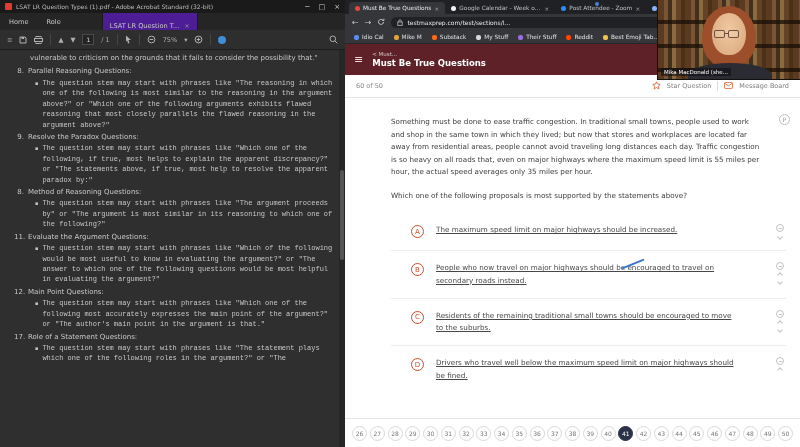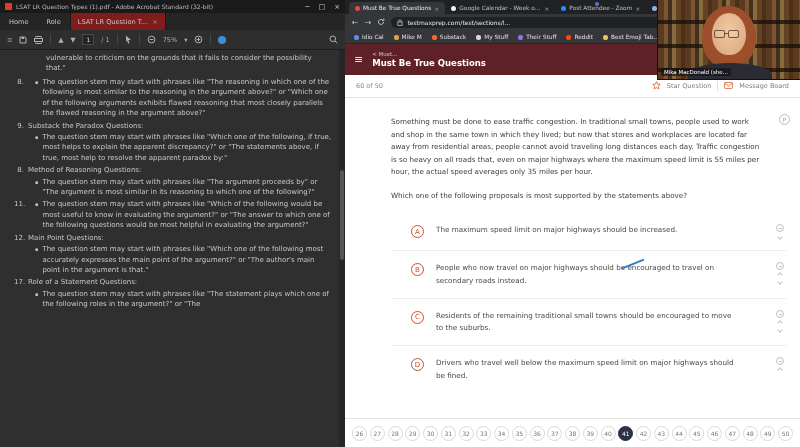--- a/index.html
+++ b/index.html
@@ -10,40 +10,40 @@
   
   .acrobat { position:absolute; left:0; top:0; width:345px; height:447px; background:#2f2f2f; overflow:hidden; }
   .ac-titlebar { height:13px; background:#1a1a1a; display:flex; align-items:center; gap:4px; padding:0 5px; }
   .ac-appicon { width:7px; height:7px; background:#e4392e; border-radius:1px; flex:none; }
   .ac-title { flex:1; color:#bdbdbd; font-size:6px; white-space:nowrap; overflow:hidden; }
   .ac-winbtns { display:flex; gap:9px; color:#cfcfcf; font-size:7px; flex:none; }
   .ac-winbtns span { cursor:default; }
 
   .ac-tabsrow { height:17px; background:#252525; display:flex; align-items:stretch; color:#c9c9c9; font-size:6.6px; }
   .ac-menu { display:flex; align-items:center; padding:0 9px; }
-  .ac-doctab { display:flex; align-items:center; gap:5px; background:#7f1d1d; padding:0 7px; border-left:1px solid #1a1a1a; border-right:1px solid #1a1a1a; max-width:130px; }
+  .ac-doctab { display:flex; align-items:flex-end; gap:5px; background:#4c1d95; padding:0 7px; border-left:1px solid #1a1a1a; border-right:1px solid #1a1a1a; max-width:130px;margin-left:32px; }
   .ac-doctab .lbl { white-space:nowrap; overflow:hidden; text-overflow:ellipsis; }
   .ac-doctab .x { color:#9a9a9a; font-size:6.5px; }
 
   .ac-toolbar { height:20px; background:#2e2e2e; border-bottom:1px solid #1c1c1c; display:flex; align-items:center; gap:7px; padding:0 7px; color:#b0b0b0; font-size:6.5px; }
   .ac-toolbar .sep { width:1px; height:11px; background:#454545; }
   .ac-ico { display:flex; align-items:center; justify-content:center; }
   .ac-pagebox { background:#242424; border:1px solid #4a4a4a; padding:0 3px; font-size:6px; color:#ddd; height:11px; display:flex; align-items:center; }
   .ac-tool-blue { width:8px; height:8px; border-radius:50%; background:#3f8fd6; }
   .ac-toolbar .spacer { flex:1; }
 
   .ac-content { position:absolute; top:50px; bottom:0; left:0; right:0; background:#2f2f2f; color:#c7c7c7; font-size:7px; line-height:1.49; padding:3px 12px 0 14px; overflow:hidden; }
-  .pdf-intro { margin-left:32px; margin-bottom:3px; }
+  .pdf-intro { margin-left:16px; margin-bottom:3px; }
   .pdf-section { display:flex; margin-bottom:2px; }
   .pdf-num { flex:none; width:14px; text-align:right; padding-right:4px; }
   .pdf-sec-body { flex:1; }
   .pdf-heading { margin-bottom:1px; }
   .pdf-bullet-row { display:flex; padding-left:7px; }
   .pdf-bullet { flex:none; padding-right:4px; font-size:5px; line-height:10px; }
-  .pdf-body { flex:1; }
+  .pdf-body { flex:1;font-family:Liberation Mono, monospace; }
   .ac-scrollbar { position:absolute; top:50px; bottom:0; right:0; width:6px; background:#262626; }
   .ac-scrollthumb { position:absolute; top:120px; right:1px; width:4px; height:90px; background:#555; border-radius:2px; }
 
   
   .browser { position:absolute; left:345px; top:0; width:455px; height:447px; background:#fff; overflow:hidden; }
   .tabstrip { height:14px; background:#202124; display:flex; align-items:flex-end; padding-left:4px; }
   .tab { height:12px; display:flex; align-items:center; gap:3px; padding:0 6px; font-size:5.8px; color:#bdc1c6; max-width:110px; border-radius:4px 4px 0 0; flex:0 1 auto; }
   .tab.active { background:#35363a; color:#e8eaed; }
   .tab .fav { width:5px; height:5px; border-radius:50%; flex:none; background:#888; }
   .tab:nth-child(1) .fav { background:#e8453c; }
@@ -89,21 +89,21 @@
   .sub-div { width:1px; height:10px; background:#ddd; }
 
   .qcontent { position:absolute; top:98px; bottom:29px; left:0; right:0; background:#fff; padding:10px 14px 0 46px; overflow:hidden; }
   .passage { margin-top:8px; margin-right:24px; font-size:7.2px; line-height:1.75; color:#3c3c3c; }
   .p-icon { position:absolute; top:16px; right:10px; width:11px; height:11px; border:1px solid #bdbdbd; border-radius:50%; color:#9a9a9a; font-size:6px; display:flex; align-items:center; justify-content:center; }
   .stem { margin-top:11px; margin-right:24px; font-size:7.2px; line-height:1.6; color:#3c3c3c; }
   .answers { margin-top:12px; }
   .answer-row { position:relative; display:flex; align-items:flex-start; gap:12px; padding:11px 0 11px 20px; border-top:1px solid #ececec; }
   .answer-row:first-child { border-top:none; }
   .letter { flex:none; width:13px; height:13px; border:1px solid #c94f2f; color:#c94f2f; border-radius:50%; font-size:7px; display:flex; align-items:center; justify-content:center; margin-top:1px; }
-  .answer-text { width:300px; font-size:7.2px; line-height:1.7; color:#474747; }
+  .answer-text { width:300px; font-size:7.2px; line-height:1.7; color:#474747;text-decoration:underline; }
   .row-icons { margin-left:auto; display:flex; flex-direction:column; align-items:center; gap:3px; padding-right:2px; }
   .cminus { width:8px; height:8px; border:1px solid #c2c2c2; border-radius:50%; position:relative; }
   .cminus::after { content:""; position:absolute; left:1.5px; right:1.5px; top:50%; border-top:1px solid #c2c2c2; }
   .chev { width:4px; height:4px; border-right:1px solid #c2c2c2; border-bottom:1px solid #c2c2c2; }
   .chev.up { transform:rotate(-135deg); }
   .chev.down { transform:rotate(45deg); }
   .pen-mark { position:absolute; left:230px; top:12px; width:24px; height:2px; background:#3a78c9; border-radius:2px; transform:rotate(-22deg); }
 
   .qnav { position:absolute; bottom:0; left:0; right:0; height:29px; background:#fff; border-top:1px solid #e4e4e4; display:flex; align-items:center; justify-content:space-between; padding:0 7px; }
   .qnav-dot { position:absolute; top:2px; left:55%; width:4px; height:4px; border-radius:50%; background:#4d7fd6; }
@@ -202,49 +202,51 @@
         </span>
     </div>
 
     <div class="ac-content">
       <div class="pdf-intro">vulnerable to criticism on the grounds that it fails to consider the possibility that."</div>
       <div>
 
       <div class="pdf-section">
           <span class="pdf-num">8.</span>
           <div class="pdf-sec-body">
+            <div class="pdf-heading">Parallel Reasoning Questions:</div>
             <div class="pdf-bullet-row">
               <span class="pdf-bullet">▪</span>
               <div class="pdf-body">The question stem may start with phrases like "The reasoning in which one of the following is most similar to the reasoning in the argument above?" or "Which one of the following arguments exhibits flawed reasoning that most closely parallels the flawed reasoning in the argument above?"</div>
             </div>
           </div>
         </div>
           <div class="pdf-section">
           <span class="pdf-num">9.</span>
           <div class="pdf-sec-body">
-            <div class="pdf-heading">Substack the Paradox Questions:</div>
+            <div class="pdf-heading">Resolve the Paradox Questions:</div>
             <div class="pdf-bullet-row">
               <span class="pdf-bullet">▪</span>
               <div class="pdf-body">The question stem may start with phrases like "Which one of the following, if true, most helps to explain the apparent discrepancy?" or "The statements above, if true, most help to resolve the apparent paradox by:"</div>
             </div>
           </div>
         </div>
           <div class="pdf-section">
           <span class="pdf-num">8.</span>
           <div class="pdf-sec-body">
             <div class="pdf-heading">Method of Reasoning Questions:</div>
             <div class="pdf-bullet-row">
               <span class="pdf-bullet">▪</span>
               <div class="pdf-body">The question stem may start with phrases like "The argument proceeds by" or "The argument is most similar in its reasoning to which one of the following?"</div>
             </div>
           </div>
         </div>
           <div class="pdf-section">
           <span class="pdf-num">11.</span>
           <div class="pdf-sec-body">
+            <div class="pdf-heading">Evaluate the Argument Questions:</div>
             <div class="pdf-bullet-row">
               <span class="pdf-bullet">▪</span>
               <div class="pdf-body">The question stem may start with phrases like "Which of the following would be most useful to know in evaluating the argument?" or "The answer to which one of the following questions would be most helpful in evaluating the argument?"</div>
             </div>
           </div>
         </div>
           <div class="pdf-section">
           <span class="pdf-num">12.</span>
           <div class="pdf-sec-body">
             <div class="pdf-heading">Main Point Questions:</div>

